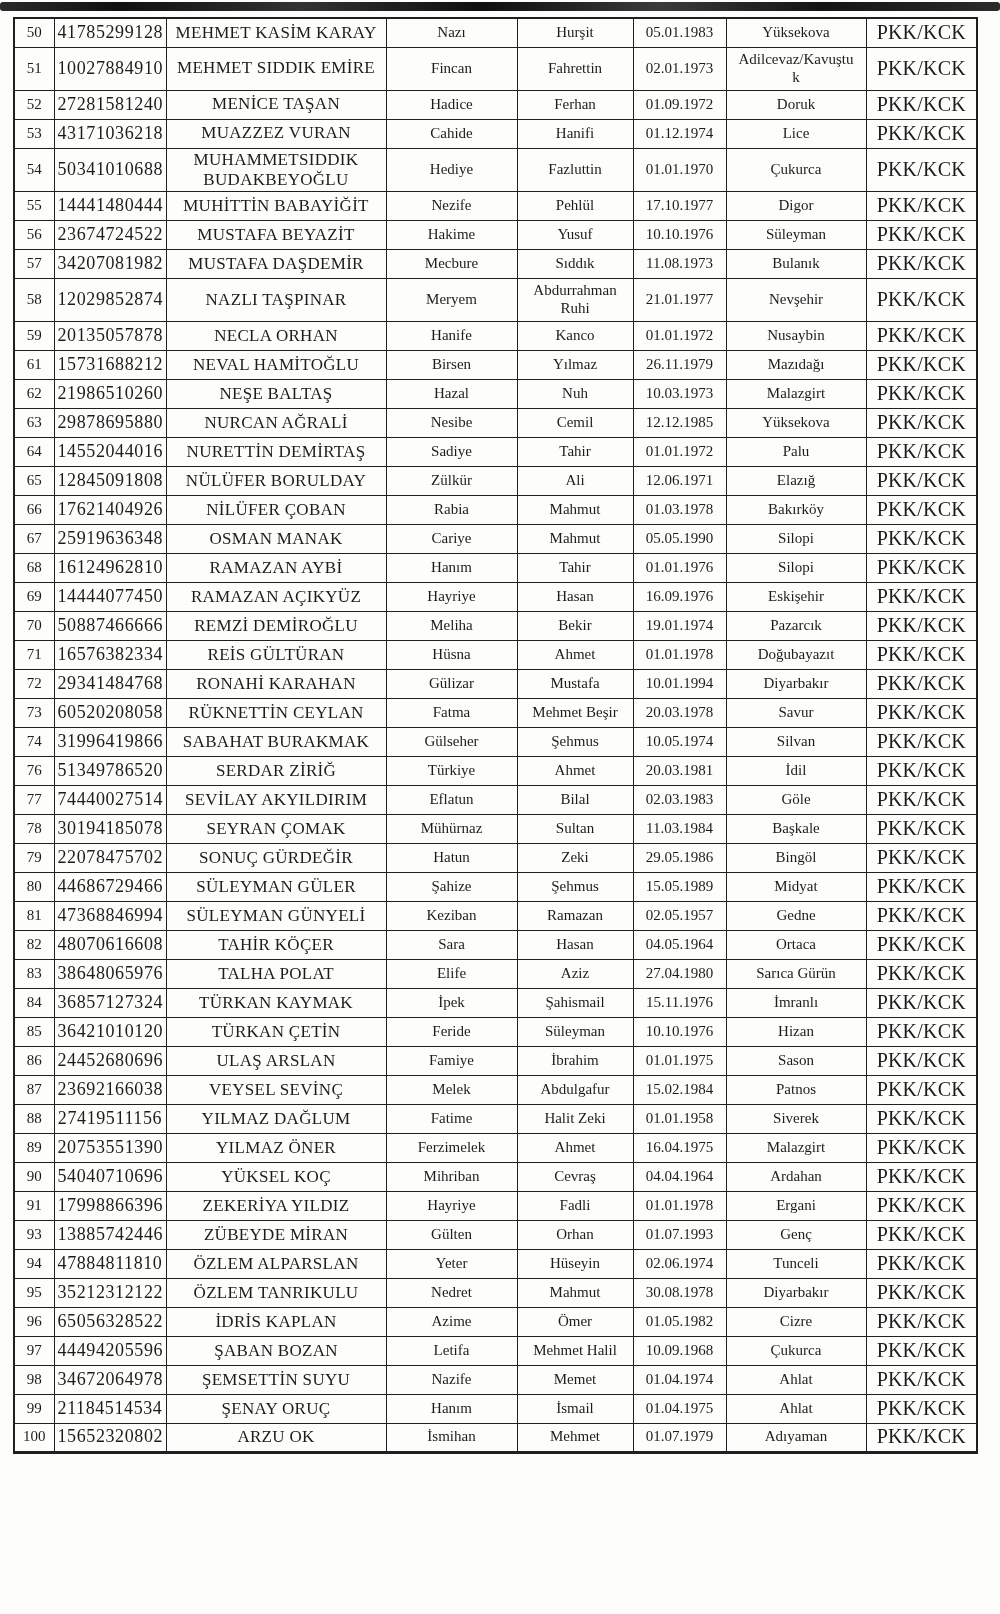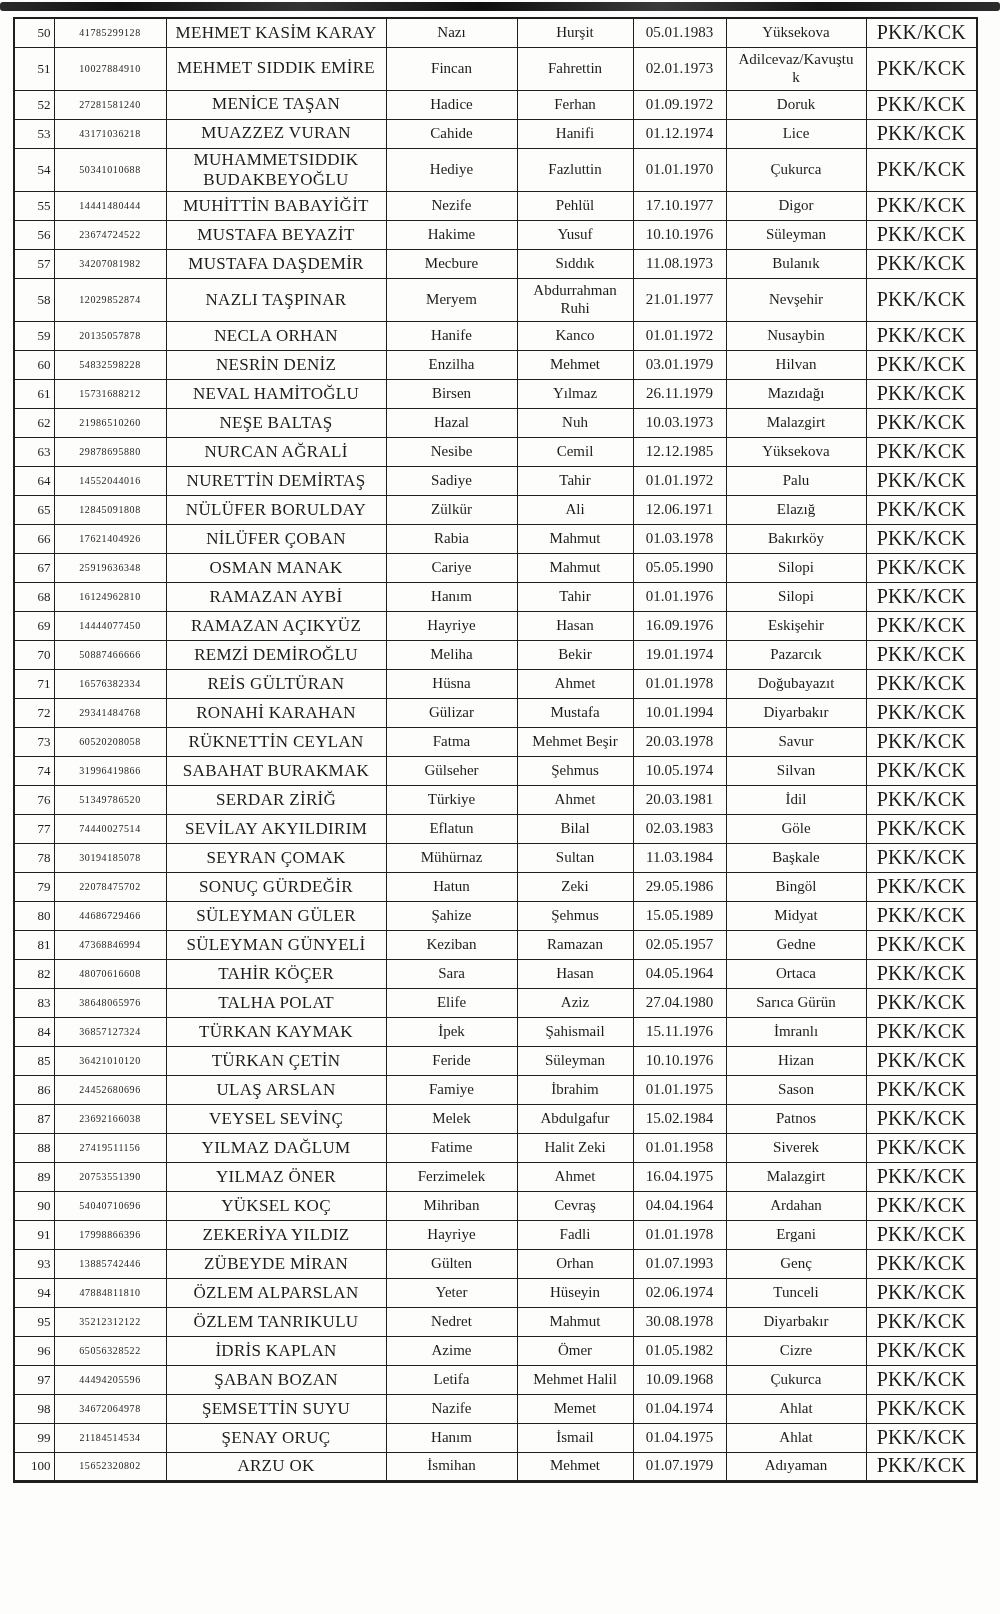--- a/index.html
+++ b/index.html
@@ -38,22 +38,22 @@
     border-bottom-width: 2.1px;
     text-align: center;
     vertical-align: middle;
     font-size: 15px;
     line-height: 1.18;
     padding: 1px 3px;
     color: #1c1c1c;
   }
   tr { height: 29px; }
   tr.tall { height: 43px; }
-  .c-no { font-size: 13px; text-align: right; }
-  .c-id { letter-spacing: 0.6px; font-size: 10px; }
+  .c-no { font-size: 15px; }
+  .c-id { letter-spacing: 0.6px; font-size: 18px; }
   .c-name { letter-spacing: 0.3px; font-size: 17px; }
   .c-place { padding: 1px 9px; overflow-wrap: break-word; word-break: break-word; }
   .c-org { font-size: 20px; letter-spacing: 0.2px; }
 </style>
 </head>
 <body>
 
 <div class="page">
   <div class="top-smudge"></div>
 
@@ -163,30 +163,20 @@
       <td class="c-no">59</td>
       <td class="c-id">20135057878</td>
       <td class="c-name">NECLA ORHAN</td>
       <td class="c-mother">Hanife</td>
       <td class="c-father">Kanco</td>
       <td class="c-date">01.01.1972</td>
       <td class="c-place">Nusaybin</td>
       <td class="c-org">PKK/KCK</td>
     </tr>
         <tr>
-      <td class="c-no">60</td>
-      <td class="c-id">54832598228</td>
-      <td class="c-name">NESRİN DENİZ</td>
-      <td class="c-mother">Enzilha</td>
-      <td class="c-father">Mehmet</td>
-      <td class="c-date">03.01.1979</td>
-      <td class="c-place">Hilvan</td>
-      <td class="c-org">PKK/KCK</td>
-    </tr>
-        <tr>
       <td class="c-no">61</td>
       <td class="c-id">15731688212</td>
       <td class="c-name">NEVAL HAMİTOĞLU</td>
       <td class="c-mother">Birsen</td>
       <td class="c-father">Yılmaz</td>
       <td class="c-date">26.11.1979</td>
       <td class="c-place">Mazıdağı</td>
       <td class="c-org">PKK/KCK</td>
     </tr>
         <tr>

